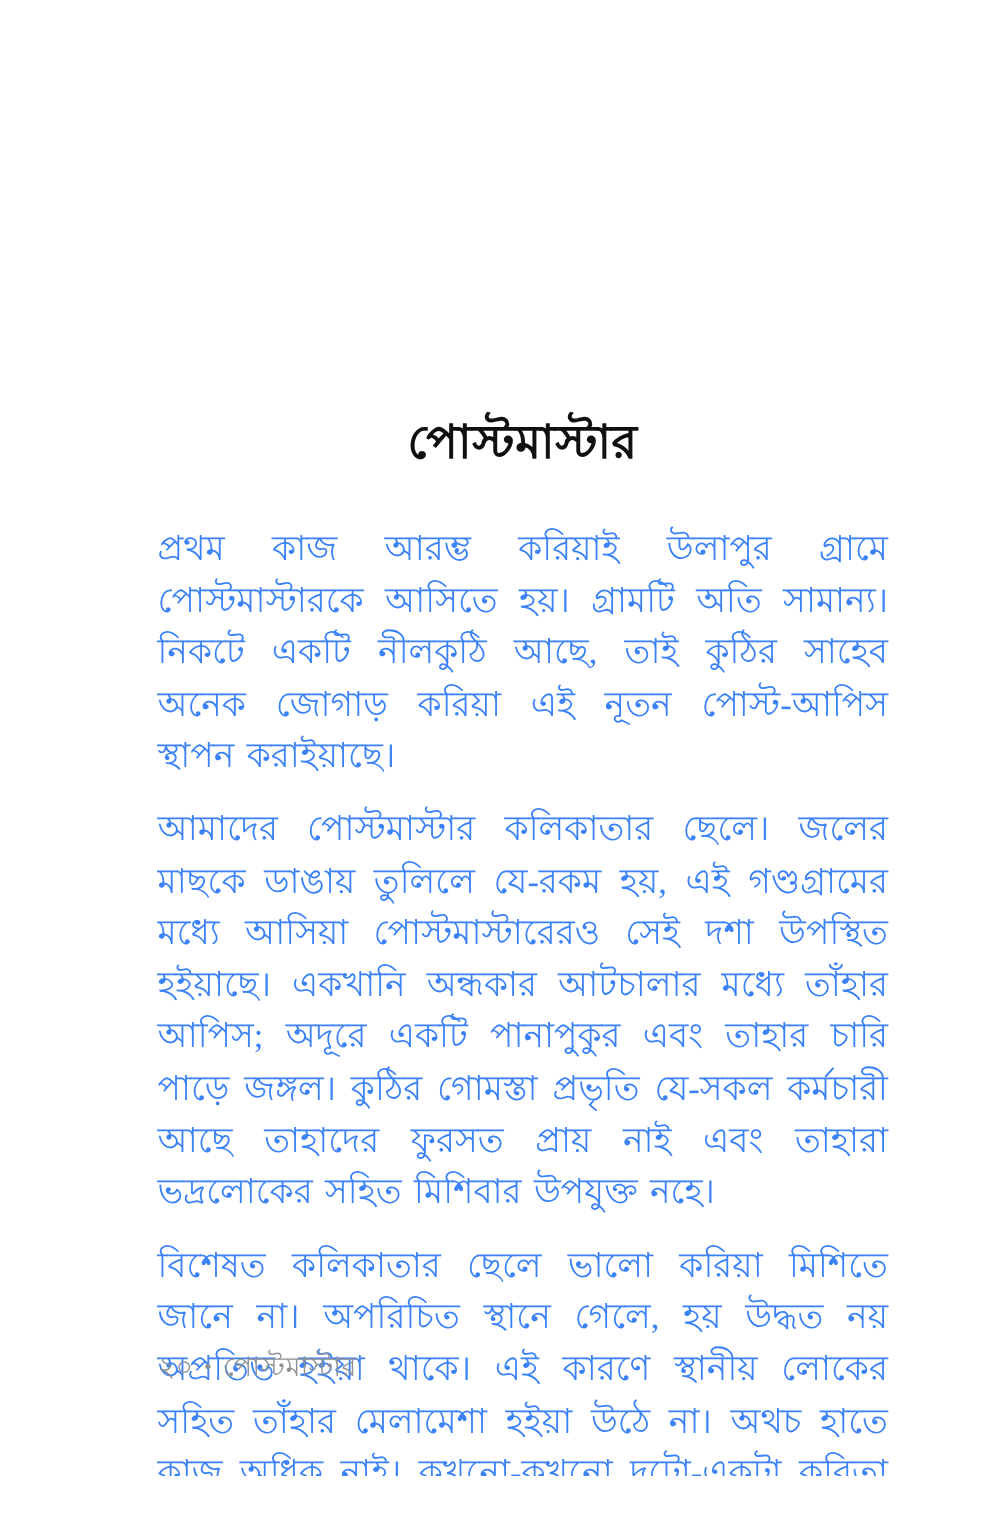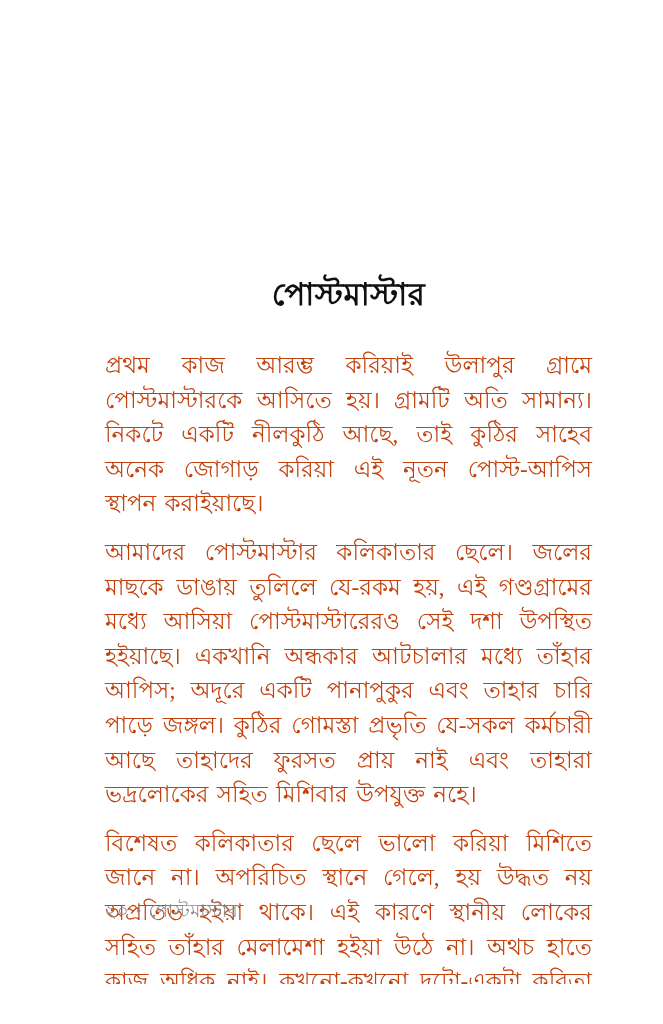--- a/index.html
+++ b/index.html
@@ -28,21 +28,21 @@
     font-weight: bold;
     color: #101010;
     letter-spacing: 0.5px;
   }
   .body-par {
     margin: 0 0 14px 0;
     font-size: 23px;
     line-height: 34.6px;
     text-align: justify;
     text-justify: inter-word;
-    color: #c2410c;
+    color: #3b82f6;
     word-spacing: 2.5px;
   }
   .page-footer {
     position: absolute;
     left: 105px;
     bottom: 56px;
     font-size: 18px;
     color: #8d9196;
     letter-spacing: 0.3px;
     white-space: nowrap;

